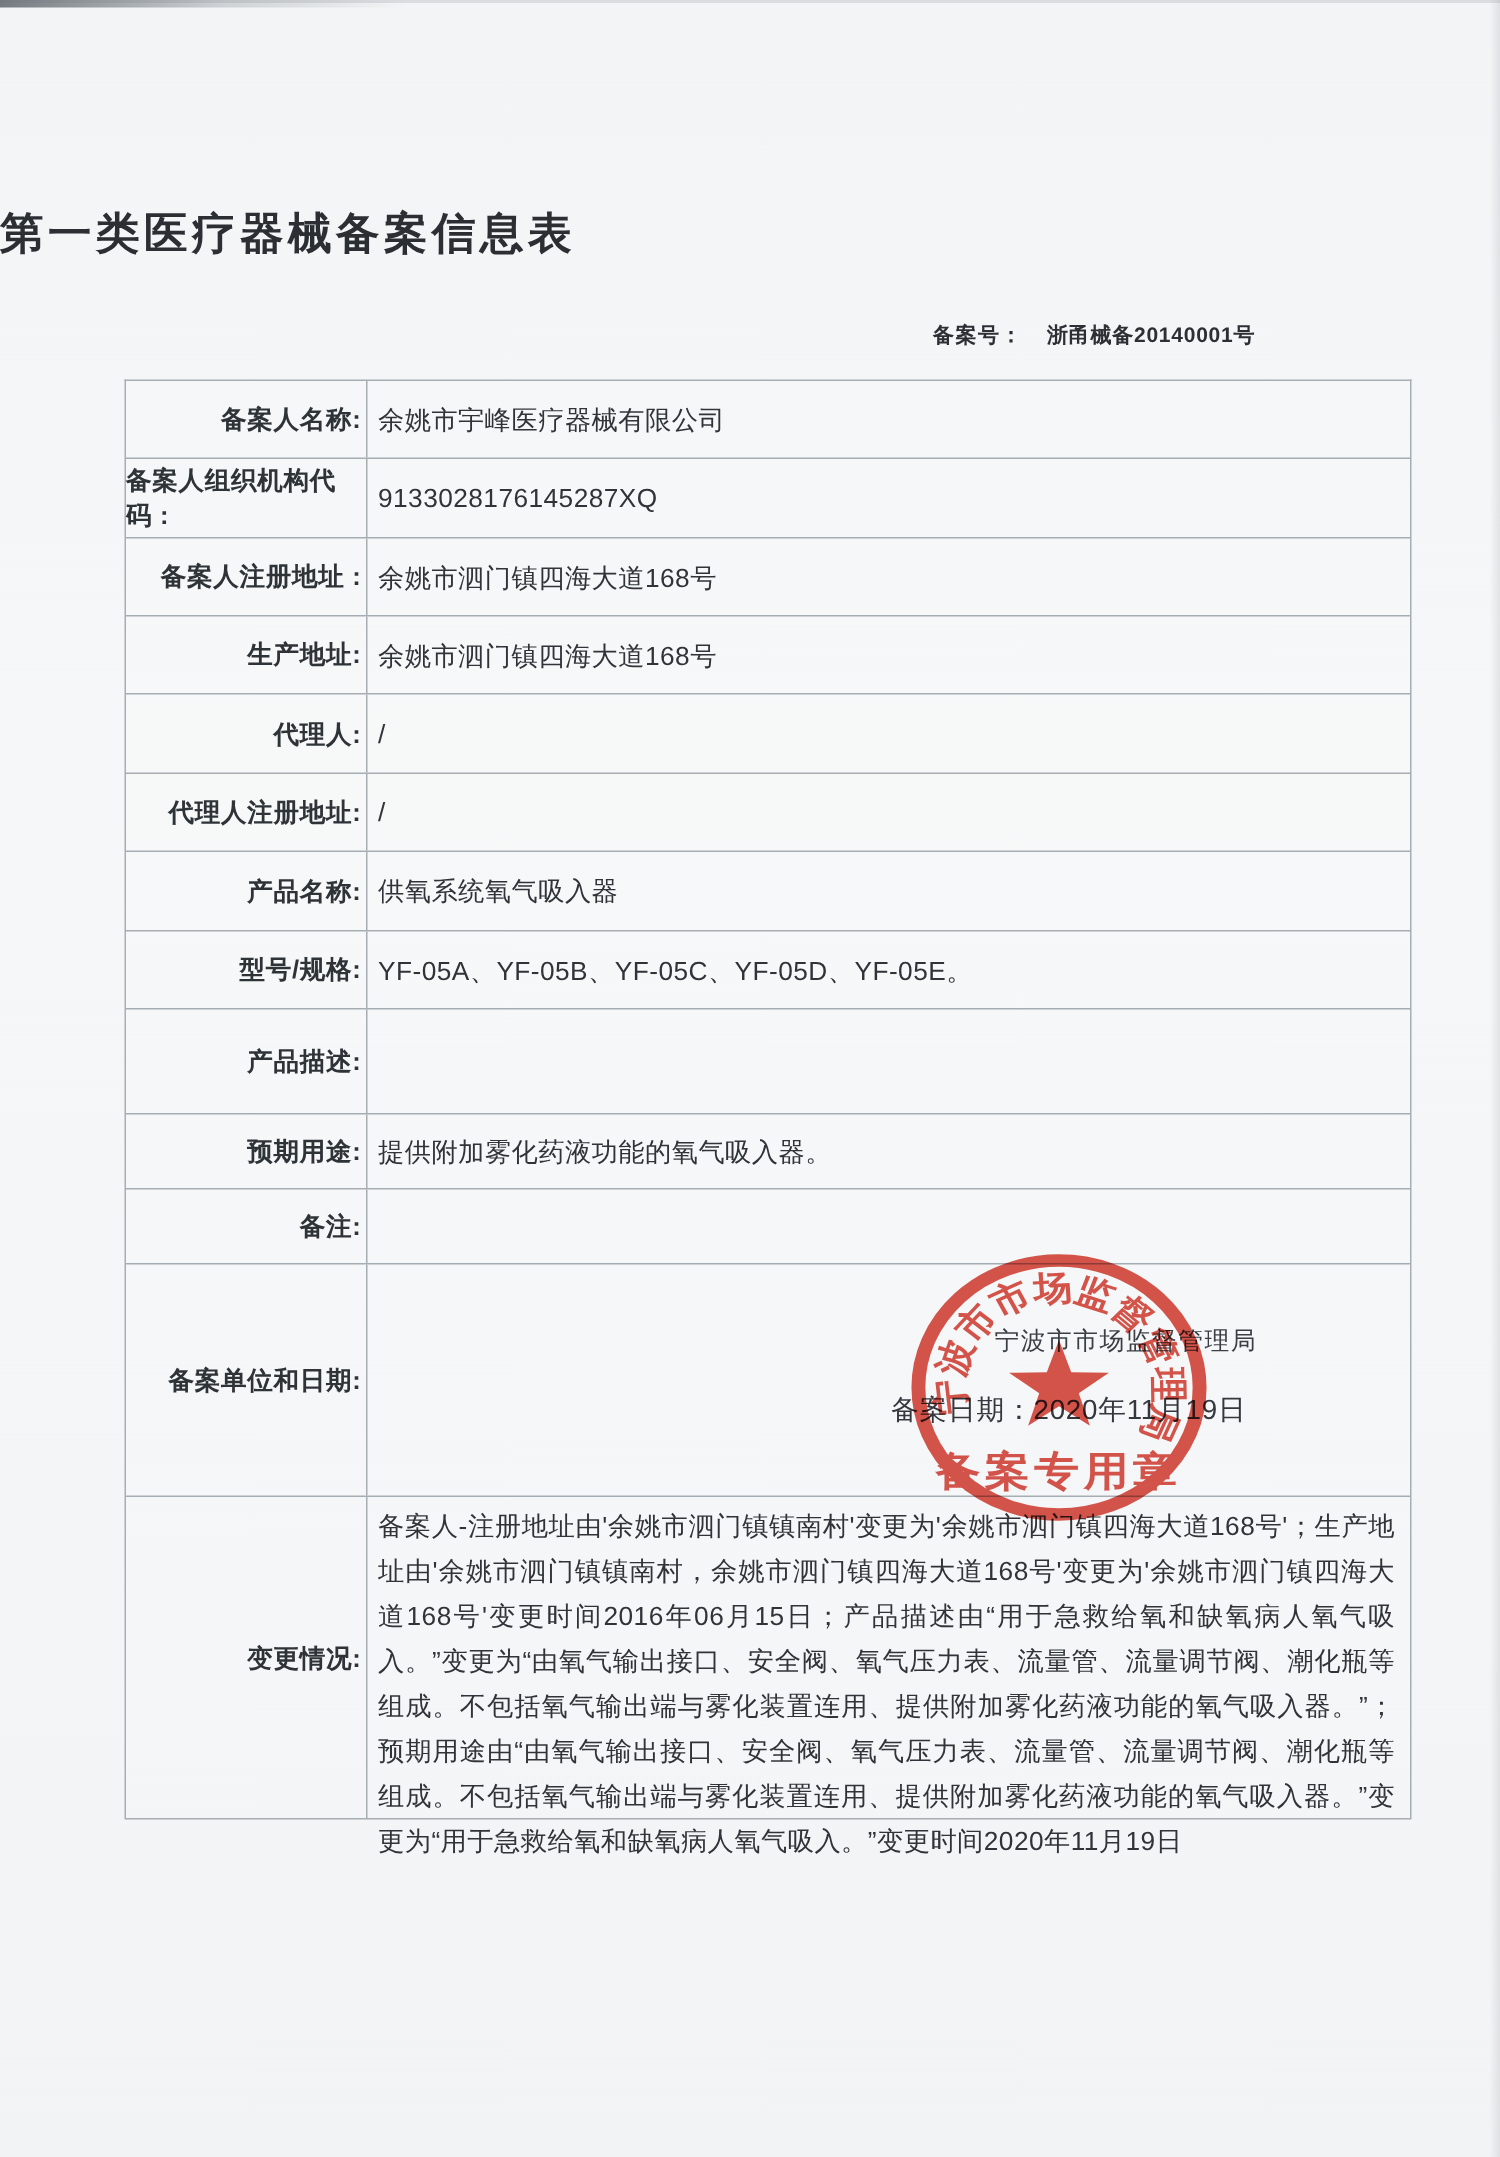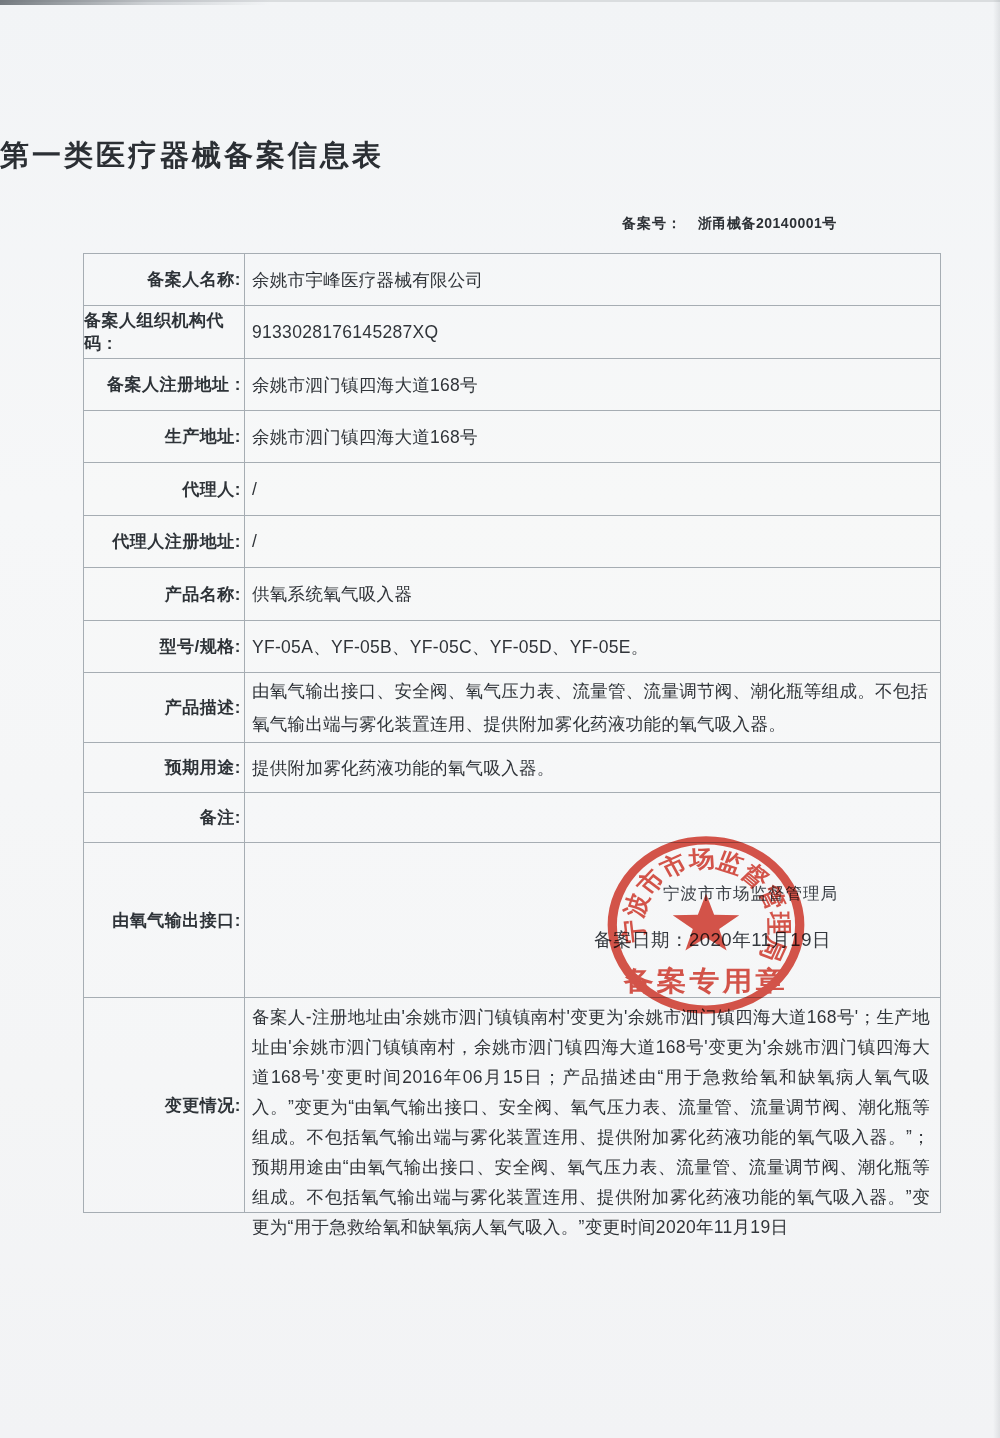--- a/index.html
+++ b/index.html
@@ -119,35 +119,34 @@
       <div class="cell value">供氧系统氧气吸入器</div>
     </div>
 
     <div class="row h52">
       <div class="cell label">型号/规格:</div>
       <div class="cell value">YF-05A、YF-05B、YF-05C、YF-05D、YF-05E。</div>
     </div>
 
     <div class="row h70">
       <div class="cell label">产品描述:</div>
-      <div class="cell value block desc-value">由氧气输出接口、安全阀、氧气压力表、流量管、流量调节阀、潮化瓶等组成。不包括氧气输出端与雾化装置连用、提供附加雾化药液功能的氧气吸入器。</div>
     </div>
 
     <div class="row h50">
       <div class="cell label">预期用途:</div>
       <div class="cell value">提供附加雾化药液功能的氧气吸入器。</div>
     </div>
 
     <div class="row h50">
       <div class="cell label">备注:</div>
       <div class="cell value"></div>
     </div>
 
     <div class="row h155">
-      <div class="cell label">由氧气输出接口:</div>
+      <div class="cell label">备案单位和日期:</div>
       <div class="cell value block stamp-cell">
         <div class="authority">宁波市市场监督管理局</div>
         <div class="date-line">
           <span>备案日期：</span><span class="dv">2020年11月19日</span>
         </div>
         <svg class="stamp" viewBox="0 0 200 200" preserveAspectRatio="none" xmlns="http://www.w3.org/2000/svg">
           <circle cx="100" cy="100" r="91" fill="none" stroke="#d5382b" stroke-width="9"></circle>
           <polygon fill="#d5382b" points="100,66 107.9,89.1 132.3,89.5 112.8,104.2 120,127.5 100,113.5 80,127.5 87.2,104.2 67.7,89.5 92.1,89.1"></polygon>
           <g transform="rotate(10 100 100)">
             <path id="stamp-arc" d="M 45,128 A 62,62 0 1 1 155,128" fill="none"></path>

